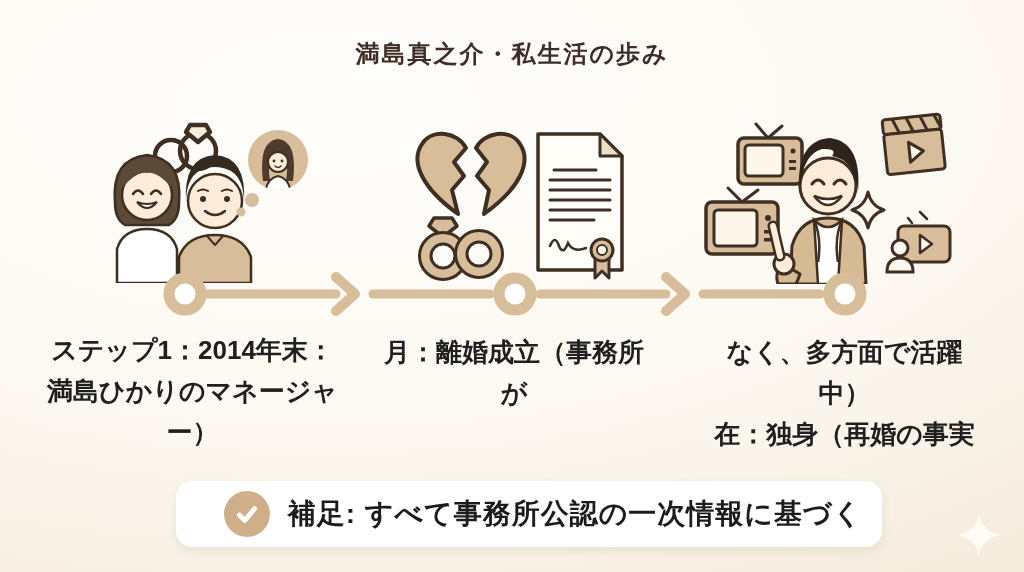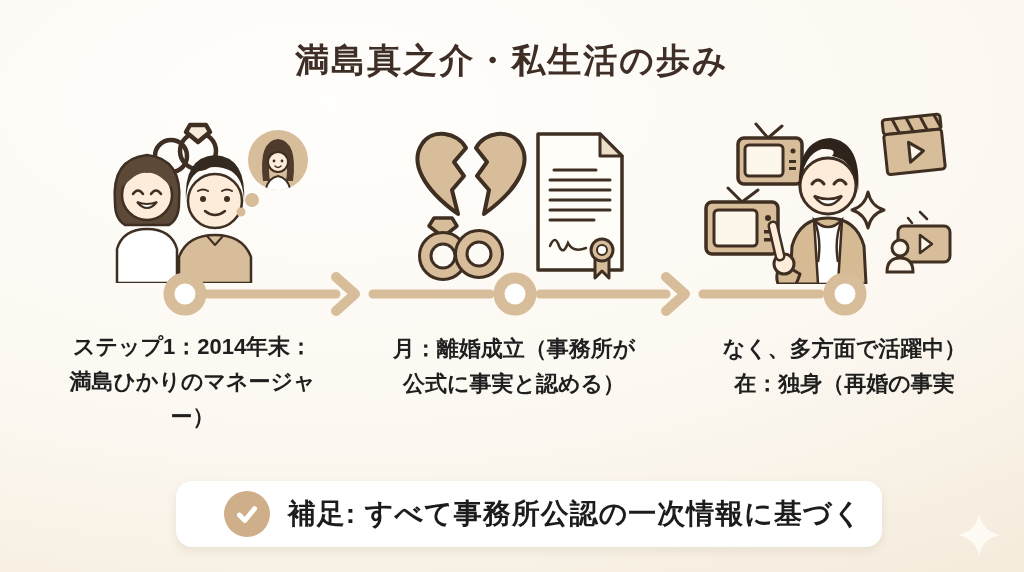--- a/index.html
+++ b/index.html
@@ -3,30 +3,30 @@
 <meta charset="utf-8">
 <style>
   html,body { margin:0; padding:0; }
   .canvas {
     position:relative; width:1024px; height:572px; overflow:hidden;
     background: radial-gradient(150% 130% at 32% 18%, #fffefc 0%, #fcf8f1 45%, #f6eee0 70%, #efe2cf 100%);
     font-family:"Liberation Sans","DejaVu Sans",sans-serif;
   }
   .title {
     position:absolute; top:38px; left:0; width:100%;
-    text-align:center; font-size:34px; font-weight:bold;
+    text-align:center; font-size:24px; font-weight:bold;
     color:#3e2e26; letter-spacing:2px;
   }
   .illus { position:absolute; }
   #illus-1 { left:95px;  top:103px; }
   #illus-2 { left:398px; top:122px; }
   #illus-3 { left:700px; top:112px; }
   .timeline-svg { position:absolute; left:160px; top:268px; }
   .step-label {
-    position:absolute; font-size:22px; font-weight:bold; color:#1f1f1f;
+    position:absolute; font-size:26px; font-weight:bold; color:#1f1f1f;
     text-align:center; line-height:1.58;
   }
   #step-1 { left:40px;  top:330px; width:305px; }
   #step-2 { left:378px; top:332px; width:272px; }
   #step-3 { left:702px; top:332px; width:285px; }
   .footer-card {
     position:absolute; left:176px; top:481px; width:678px; height:66px;
     background:#ffffff; border-radius:16px;
     box-shadow:0 4px 10px rgba(130,105,70,0.12);
     display:flex; align-items:center; justify-content:center; gap:18px;padding-left:28px;
@@ -186,21 +186,20 @@
     <circle cx="685" cy="26" r="16" fill="#ffffff" stroke="#d8bd9a" stroke-width="11"></circle>
   </svg>
 
   <div class="step-label" id="step-1">
     <div>ステップ1：2014年末：</div>
     <div>満島ひかりのマネージャ</div>
     <div>ー）</div>
   </div>
   <div class="step-label" id="step-2">
     <div>月：離婚成立（事務所が</div>
-    <div>公式に事実と認める）</div>
   </div>
   <div class="step-label" id="step-3">
     <div>なく、多方面で活躍中）</div>
     <div>在：独身（再婚の事実</div>
   </div>
 
   <div class="footer-card">
     <div class="check-circle">
       <svg width="26" height="26" viewBox="0 0 24 24">
         <path d="M 5 13 L 10 18 L 19 7" stroke="#ffffff" stroke-width="4.5" fill="none" stroke-linecap="round" stroke-linejoin="round"></path>

